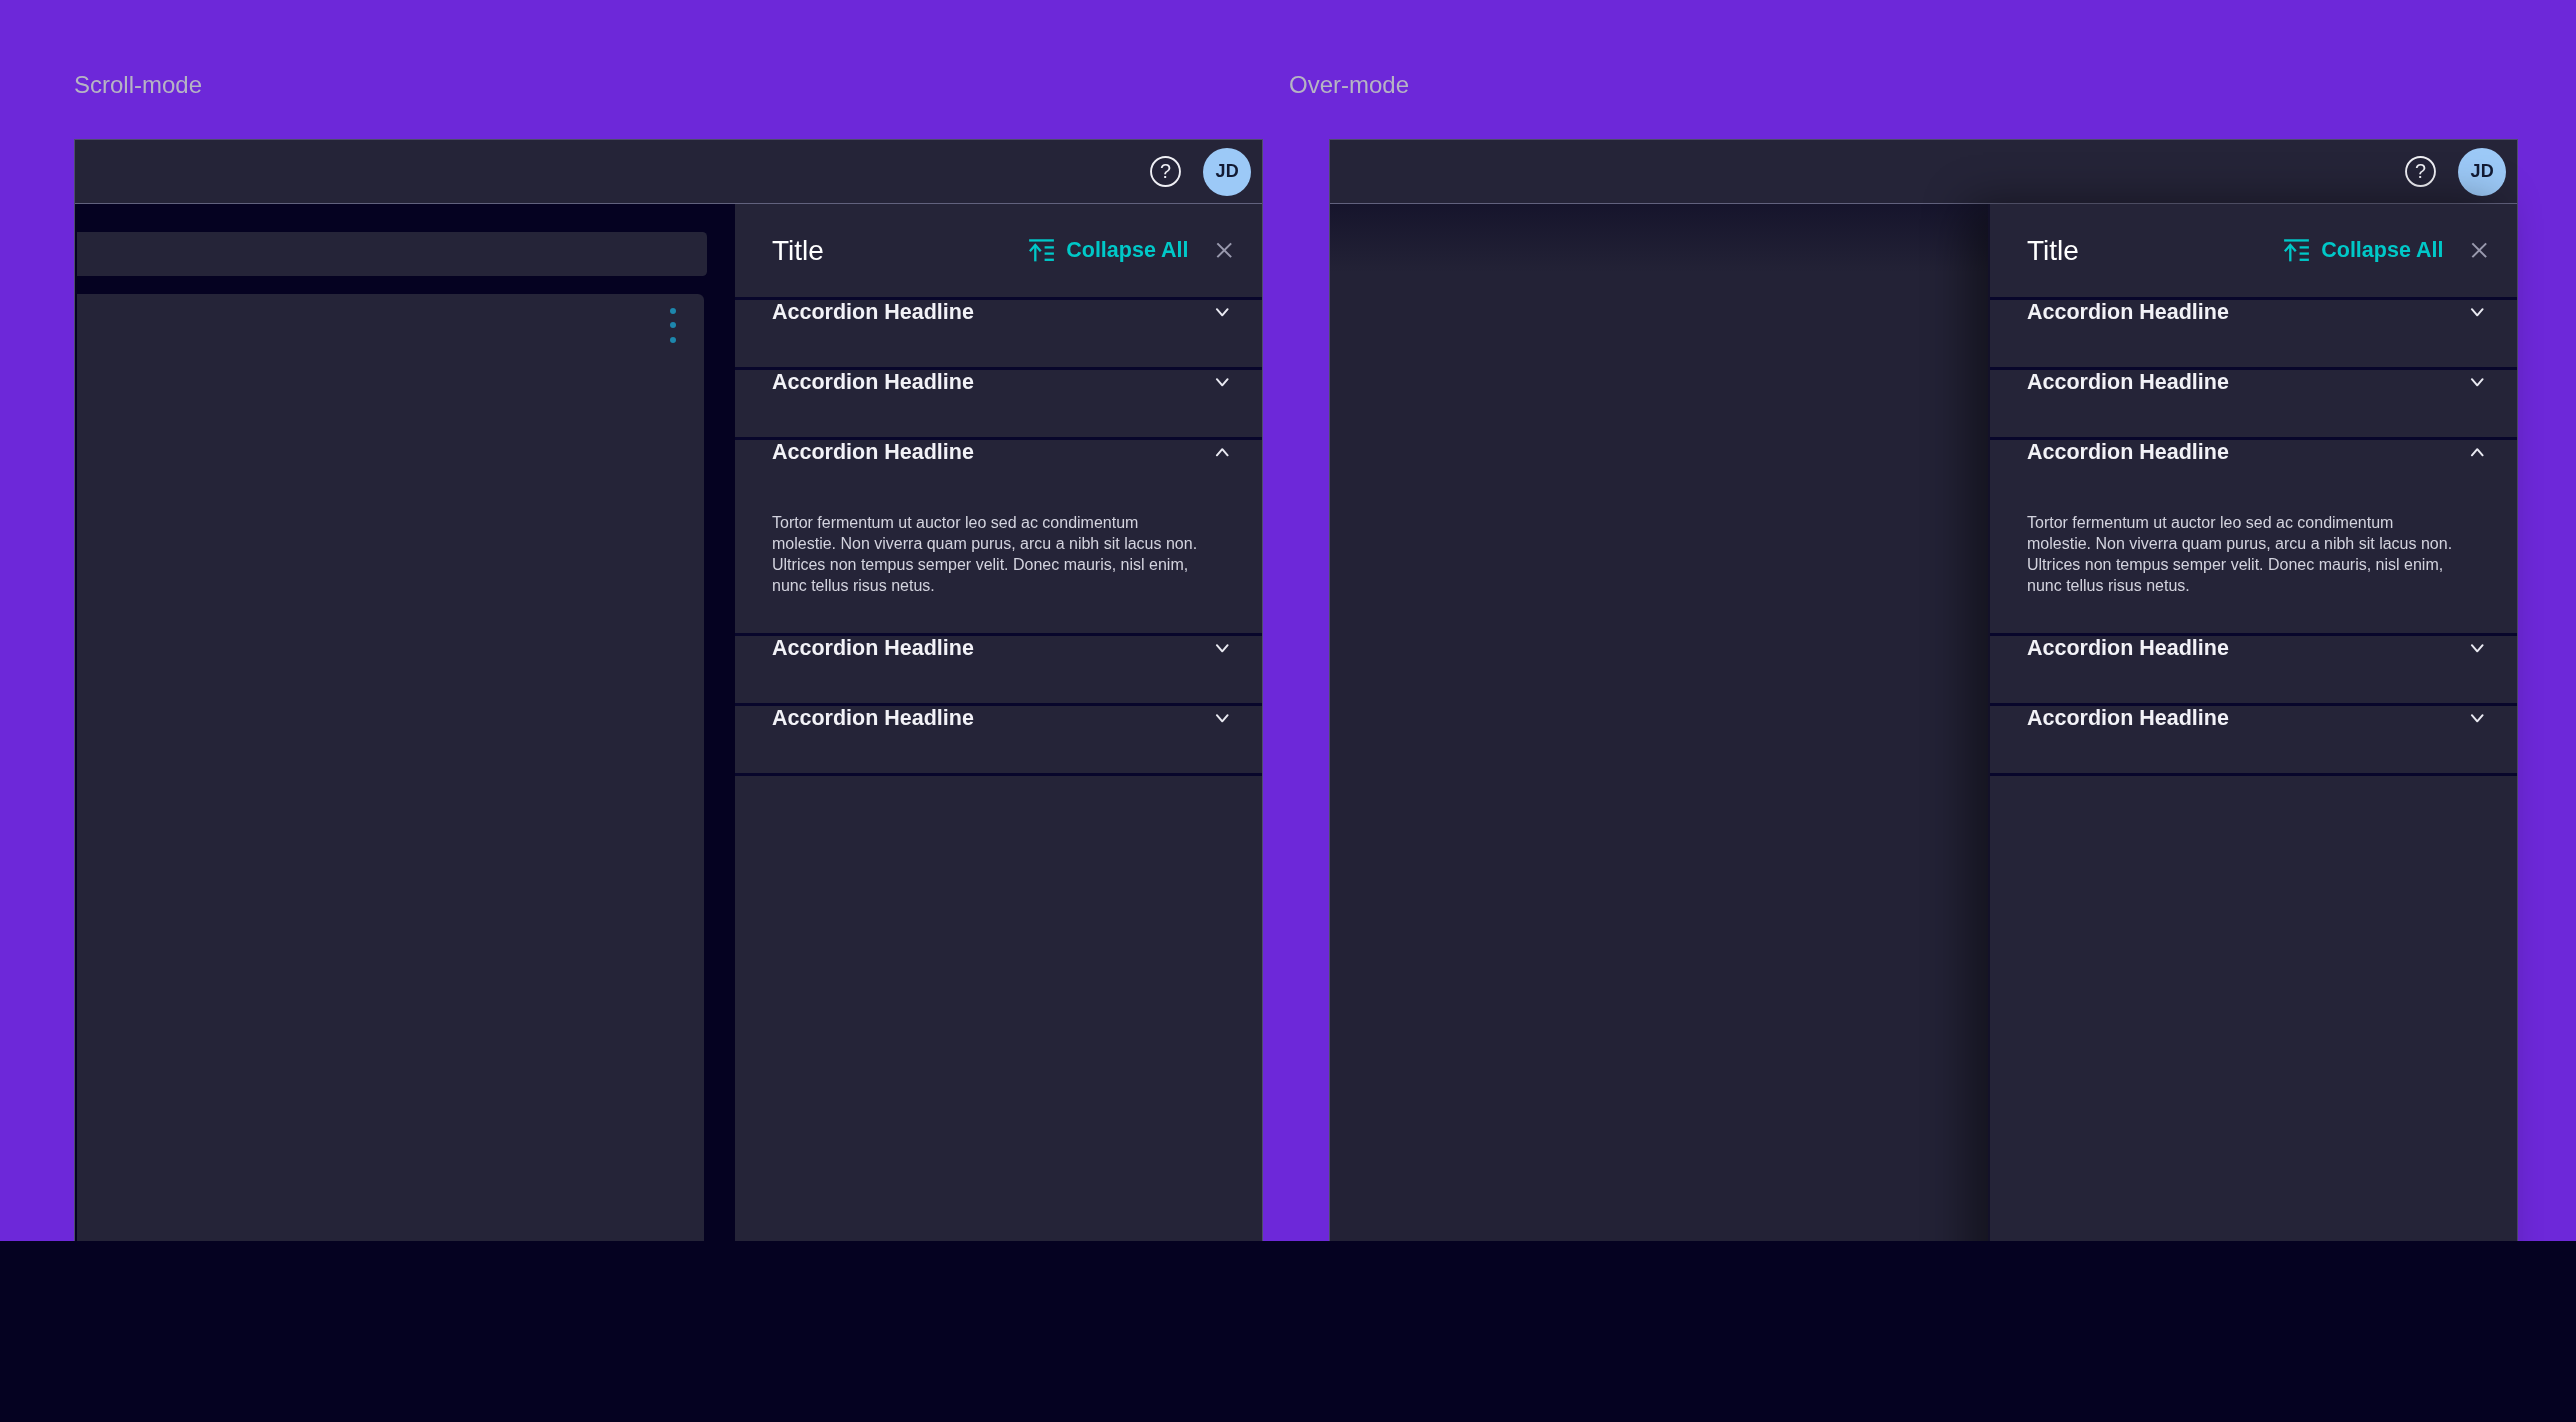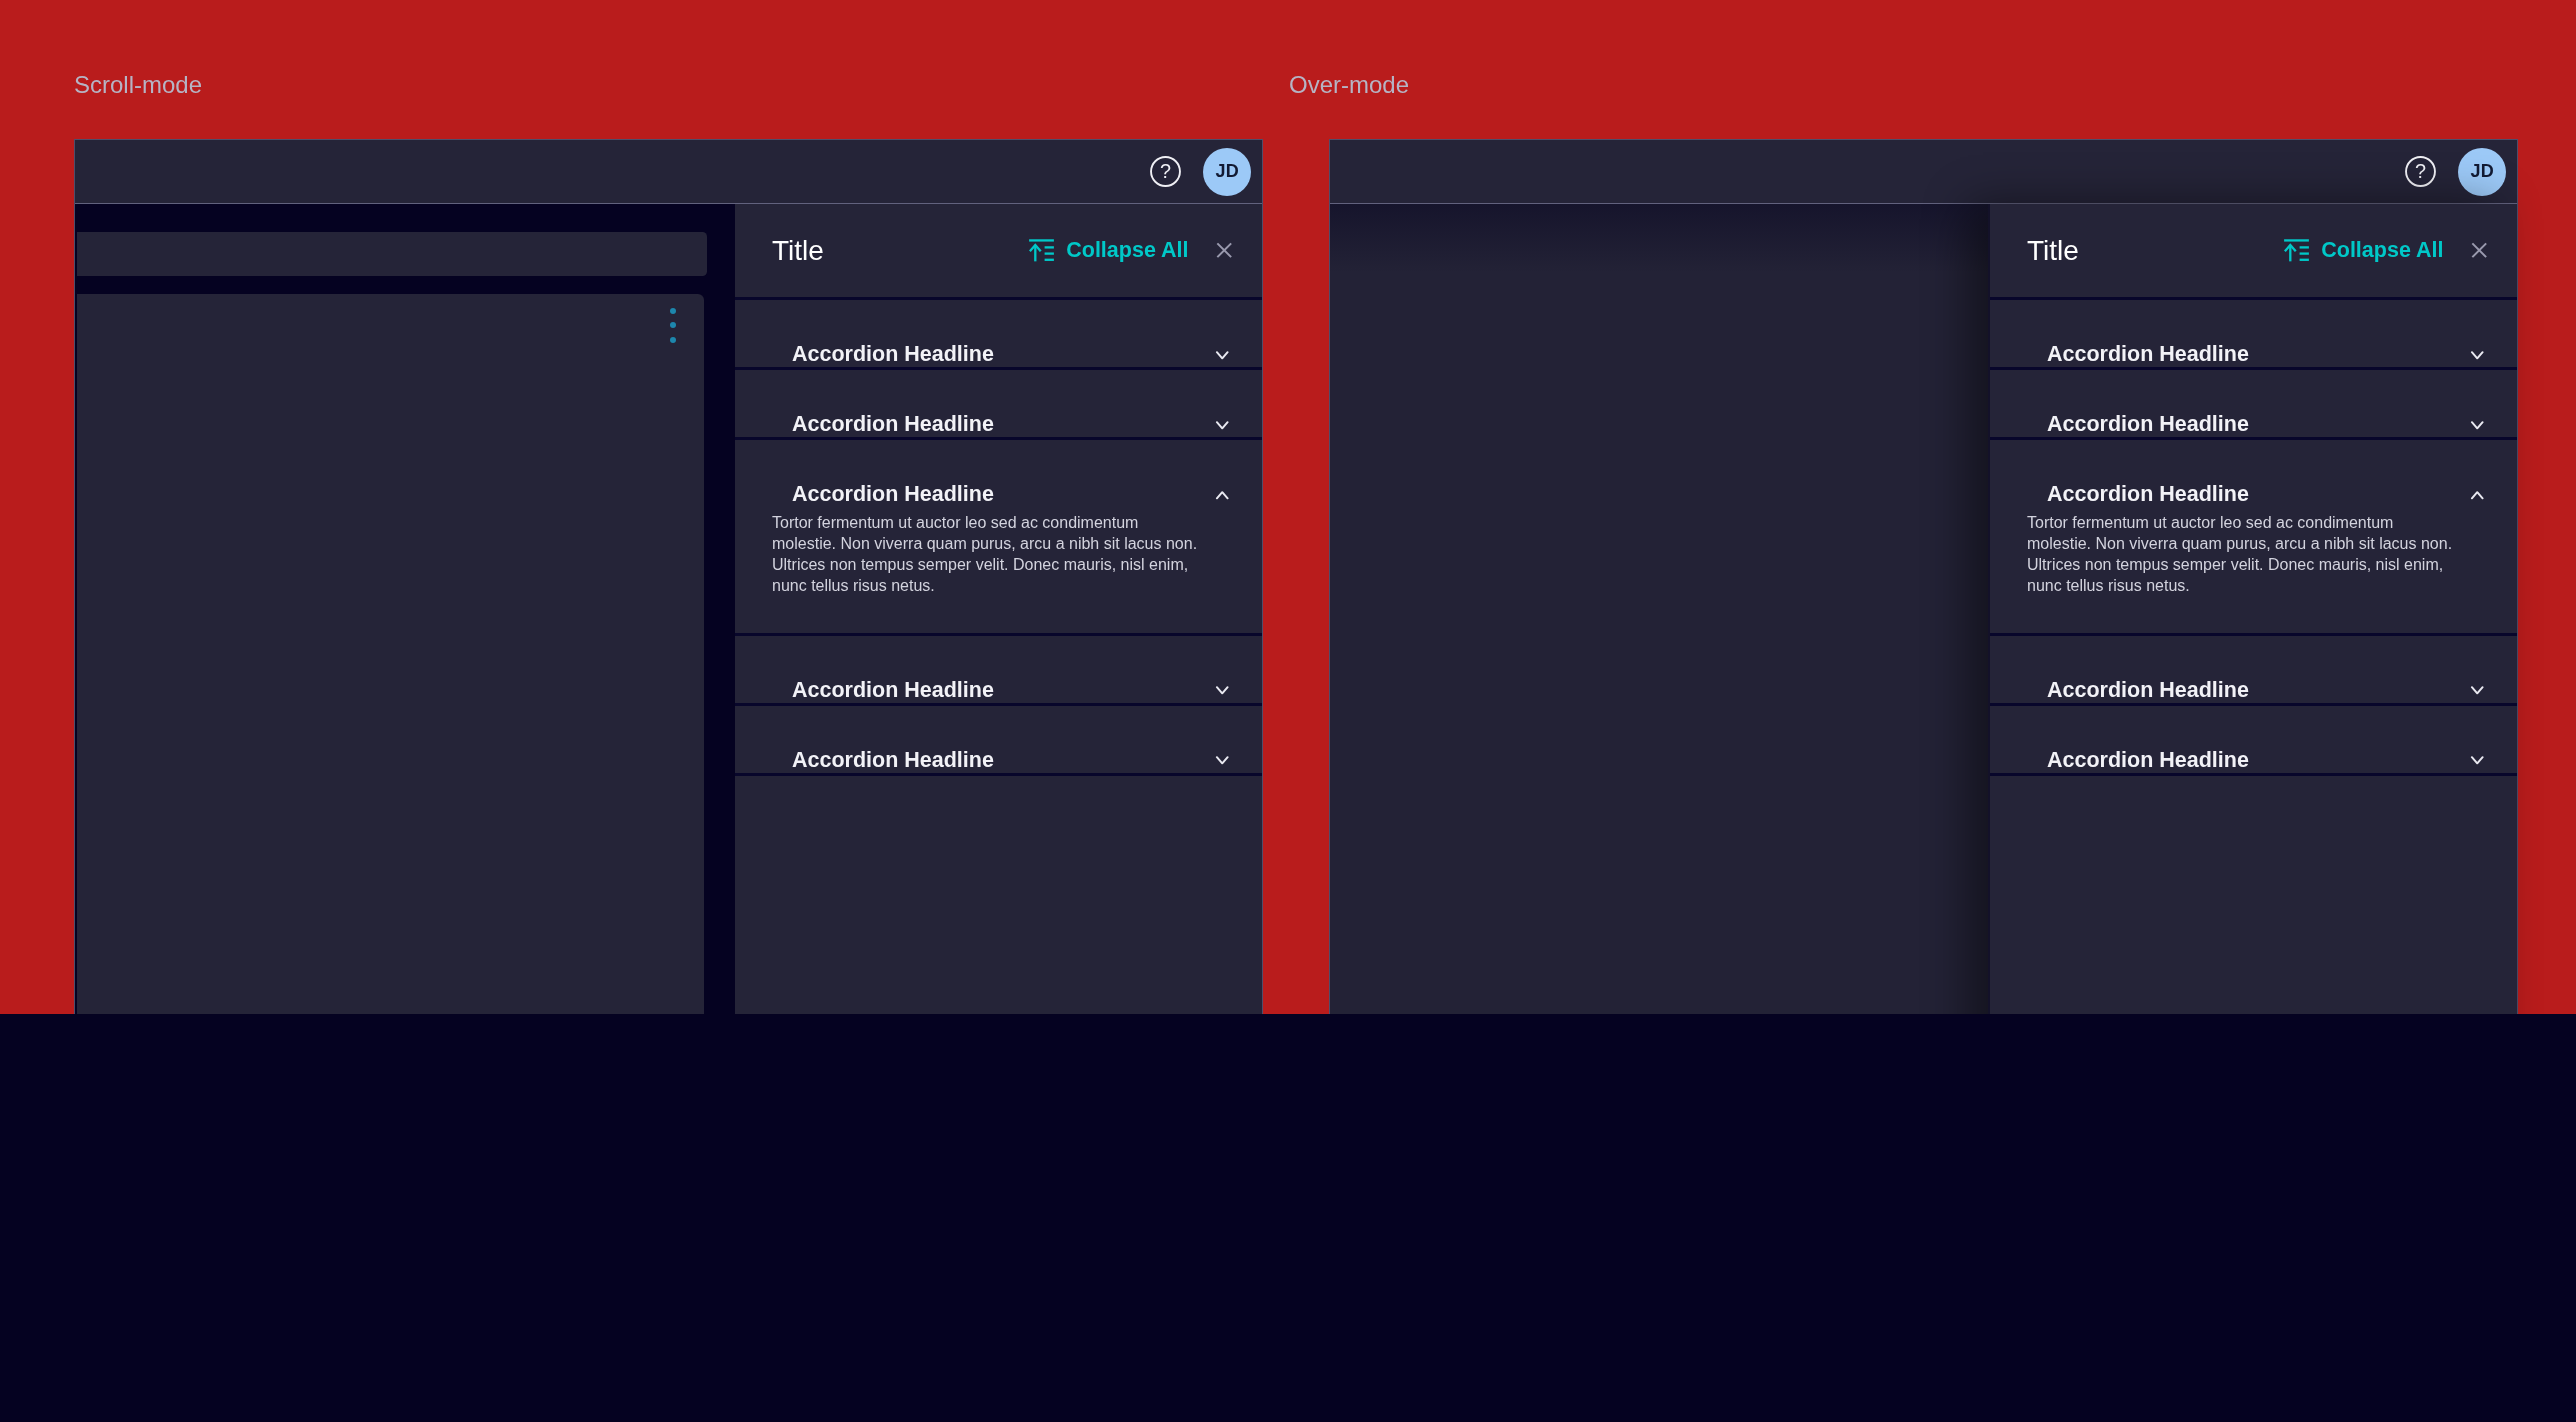--- a/index.html
+++ b/index.html
@@ -1,16 +1,16 @@
 <!DOCTYPE html>
 <html style="font-size:12.3px"><head>
 <meta charset="utf-8">
 <style>
   html,body{margin:0;padding:0;background:#050221;}
-  #canvas{position:relative;width:2576px;height:1014px;background:#b91c1c;
+  #canvas{position:relative;width:2576px;height:1241px;background:#6d28d9;
           font-family:"Liberation Sans",sans-serif;overflow:hidden;}
 
   .section-label{position:absolute;top:71px;font-size:24px;font-weight:400;color:#b6b4c4;}
 
   .window{position:absolute;top:139px;width:1189px;height:1219px;
           border:1.5px solid #4e4e6a;box-sizing:border-box;background:#050221;}
   #window-scroll{left:74px;}
   #window-over{left:1329px;}
 
   .app-header{position:absolute;top:0;left:0;right:0;height:64px;background:#252438;
@@ -42,22 +42,22 @@
   .panel-header{height:93px;display:flex;align-items:center;
                 padding:0 26px 0 37px;box-sizing:border-box;}
   .panel-title{flex:1;font-size:28px;font-weight:400;color:#ffffff;}
   .collapse-all-btn{display:flex;align-items:center;gap:9.2px;background:none;border:none;
                     cursor:pointer;color:#00c8c8;font-family:inherit;
                     font-size:21.5px;font-weight:600;padding:0;text-align:right;}
   .close-btn{background:none;border:none;cursor:pointer;padding:0;margin-left:23px;display:flex;}
 
   .accordion-list{border-top:3.1px solid #08062b;}
   .accordion-item{border-bottom:3.1px solid #08062b;}
-  .accordion-row{height:67px;display:flex;align-items:flex-end;cursor:pointer;
-                 padding:0 28px 0 37px;box-sizing:border-box;margin-left:20px;}
+  .accordion-row{height:67px;display:flex;align-items:flex-start;cursor:pointer;
+                 padding:0 28px 0 37px;box-sizing:border-box;}
   .accordion-label{flex:1;font-size:21.5px;font-weight:600;color:#f2f2f7;}
   .accordion-body{padding:4.6px 64px 37px 37px;font-size:16px;line-height:21px;color:#d3d3de;}
 </style>
 </head>
 <body>
 
 <div id="canvas">
 
   <div class="section-label" style="left:74px">Scroll-mode</div>
   <div class="section-label" style="left:1289px">Over-mode</div>

